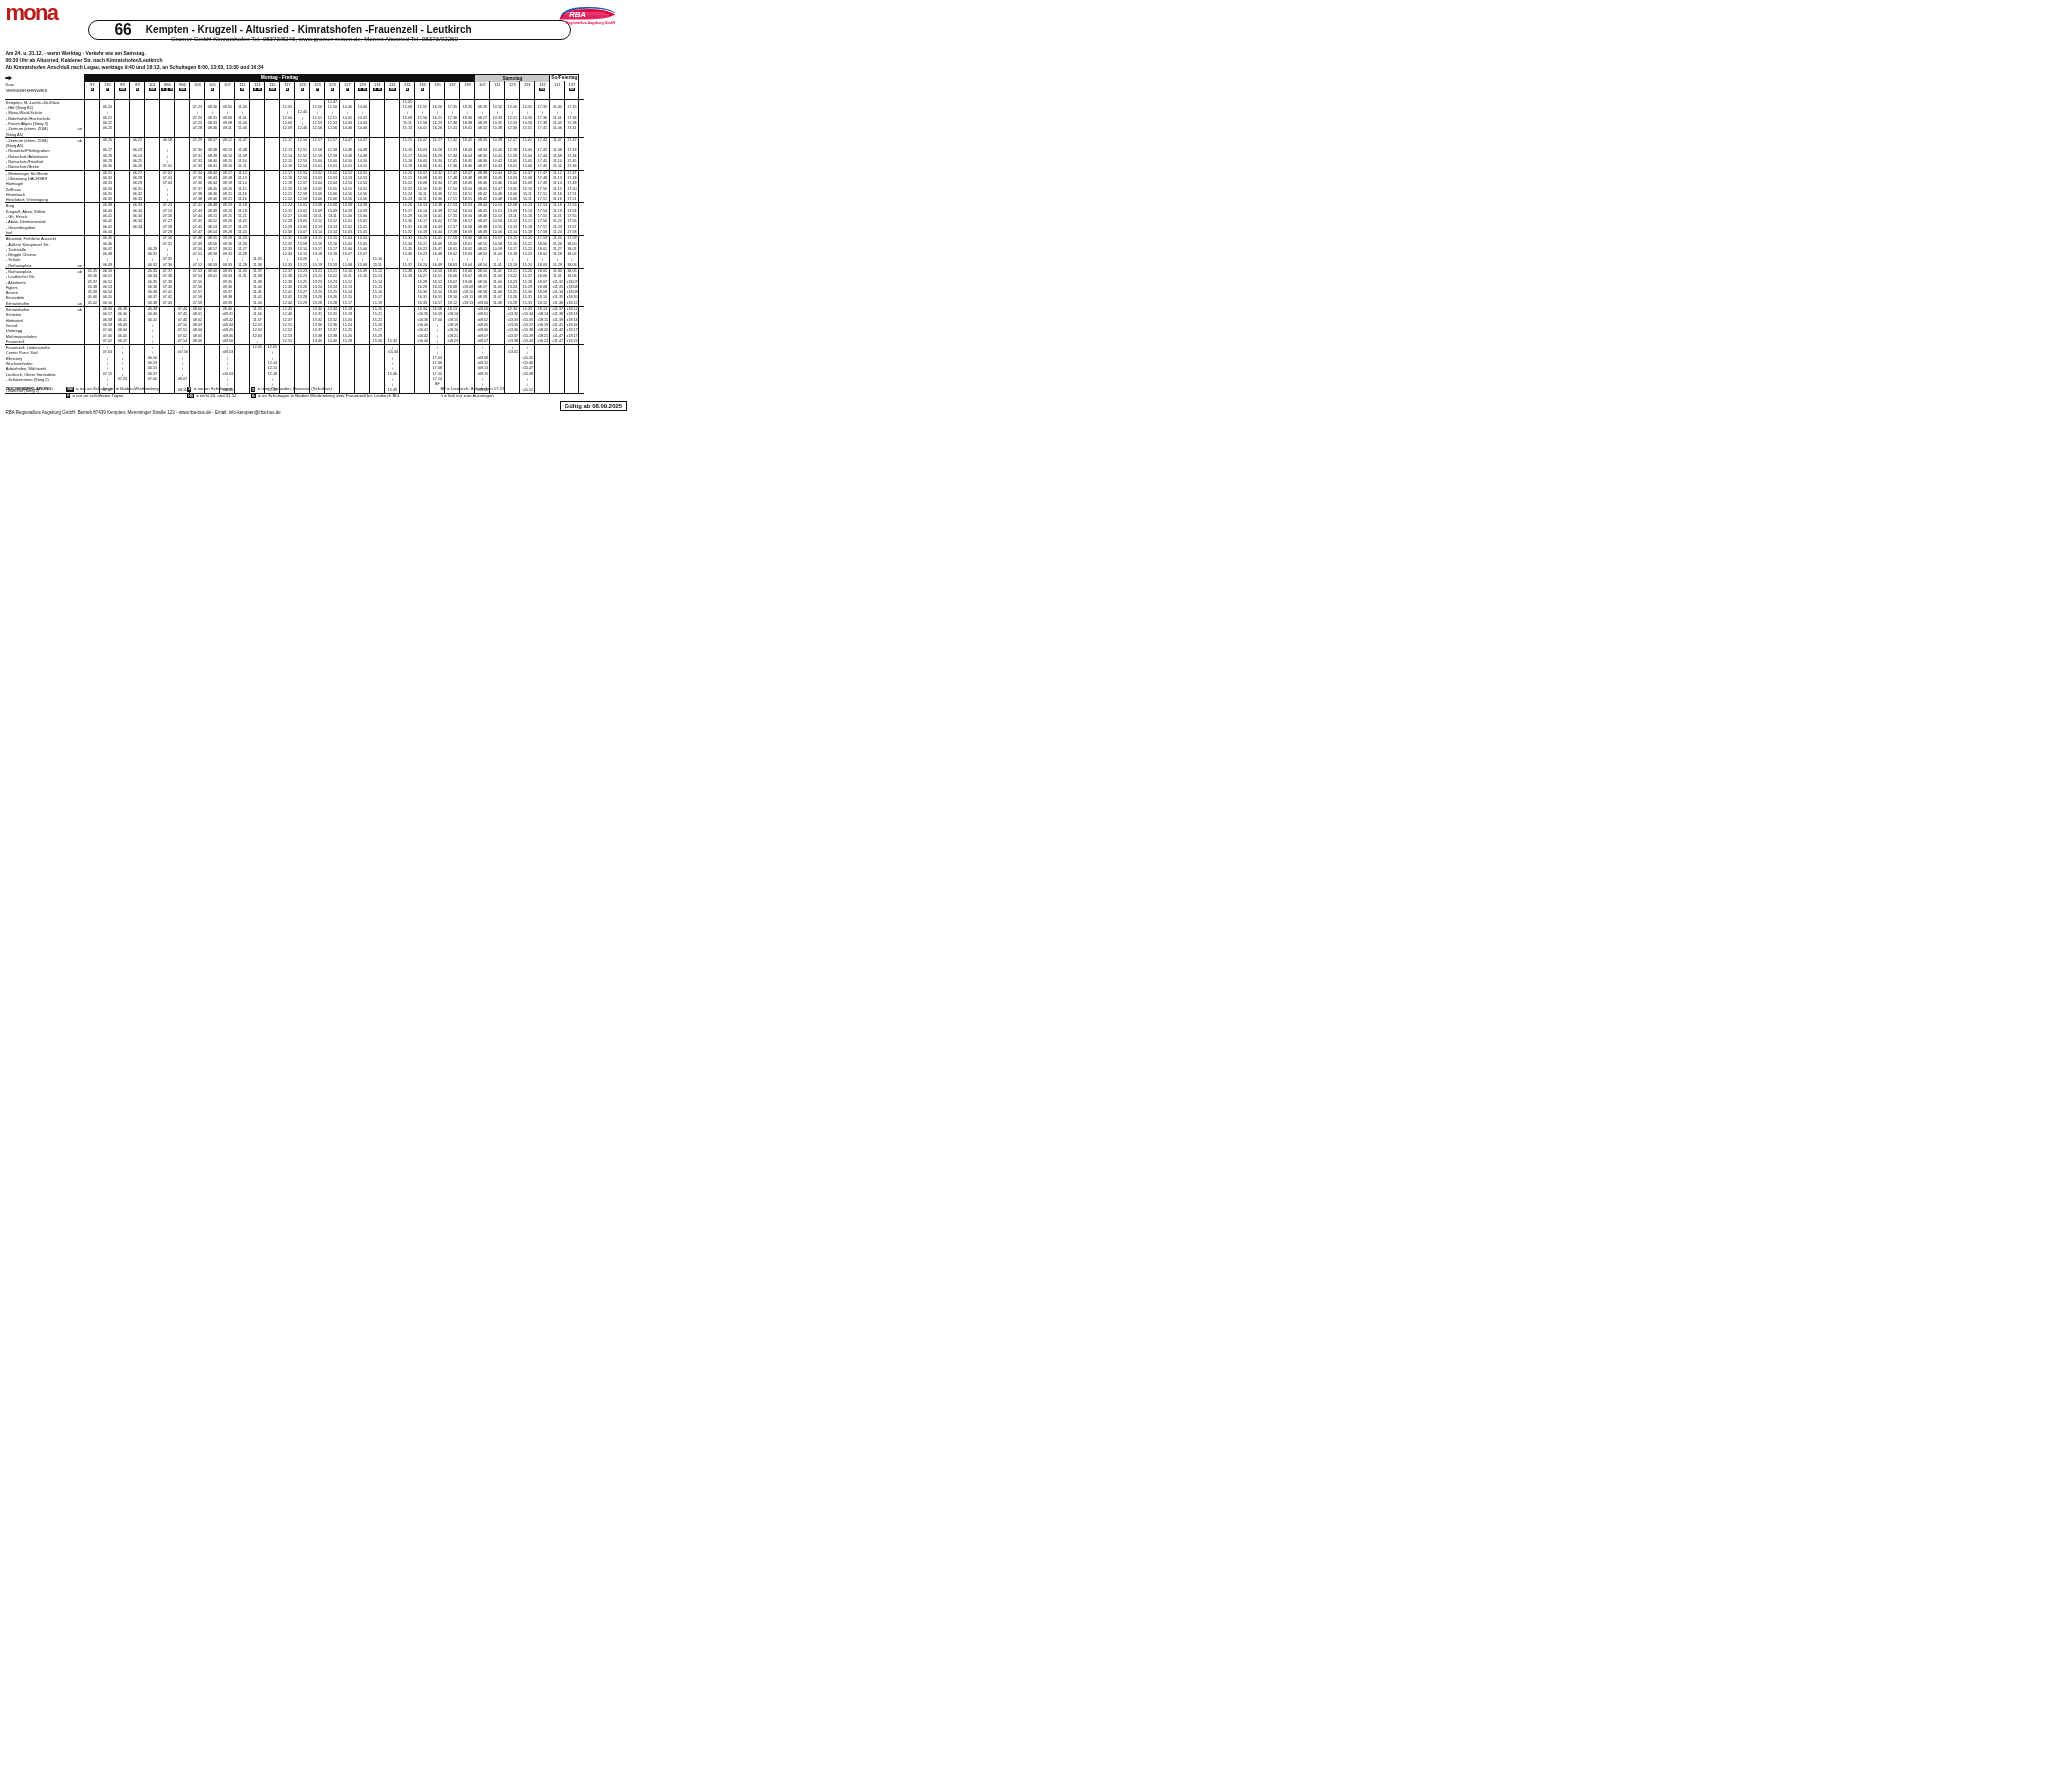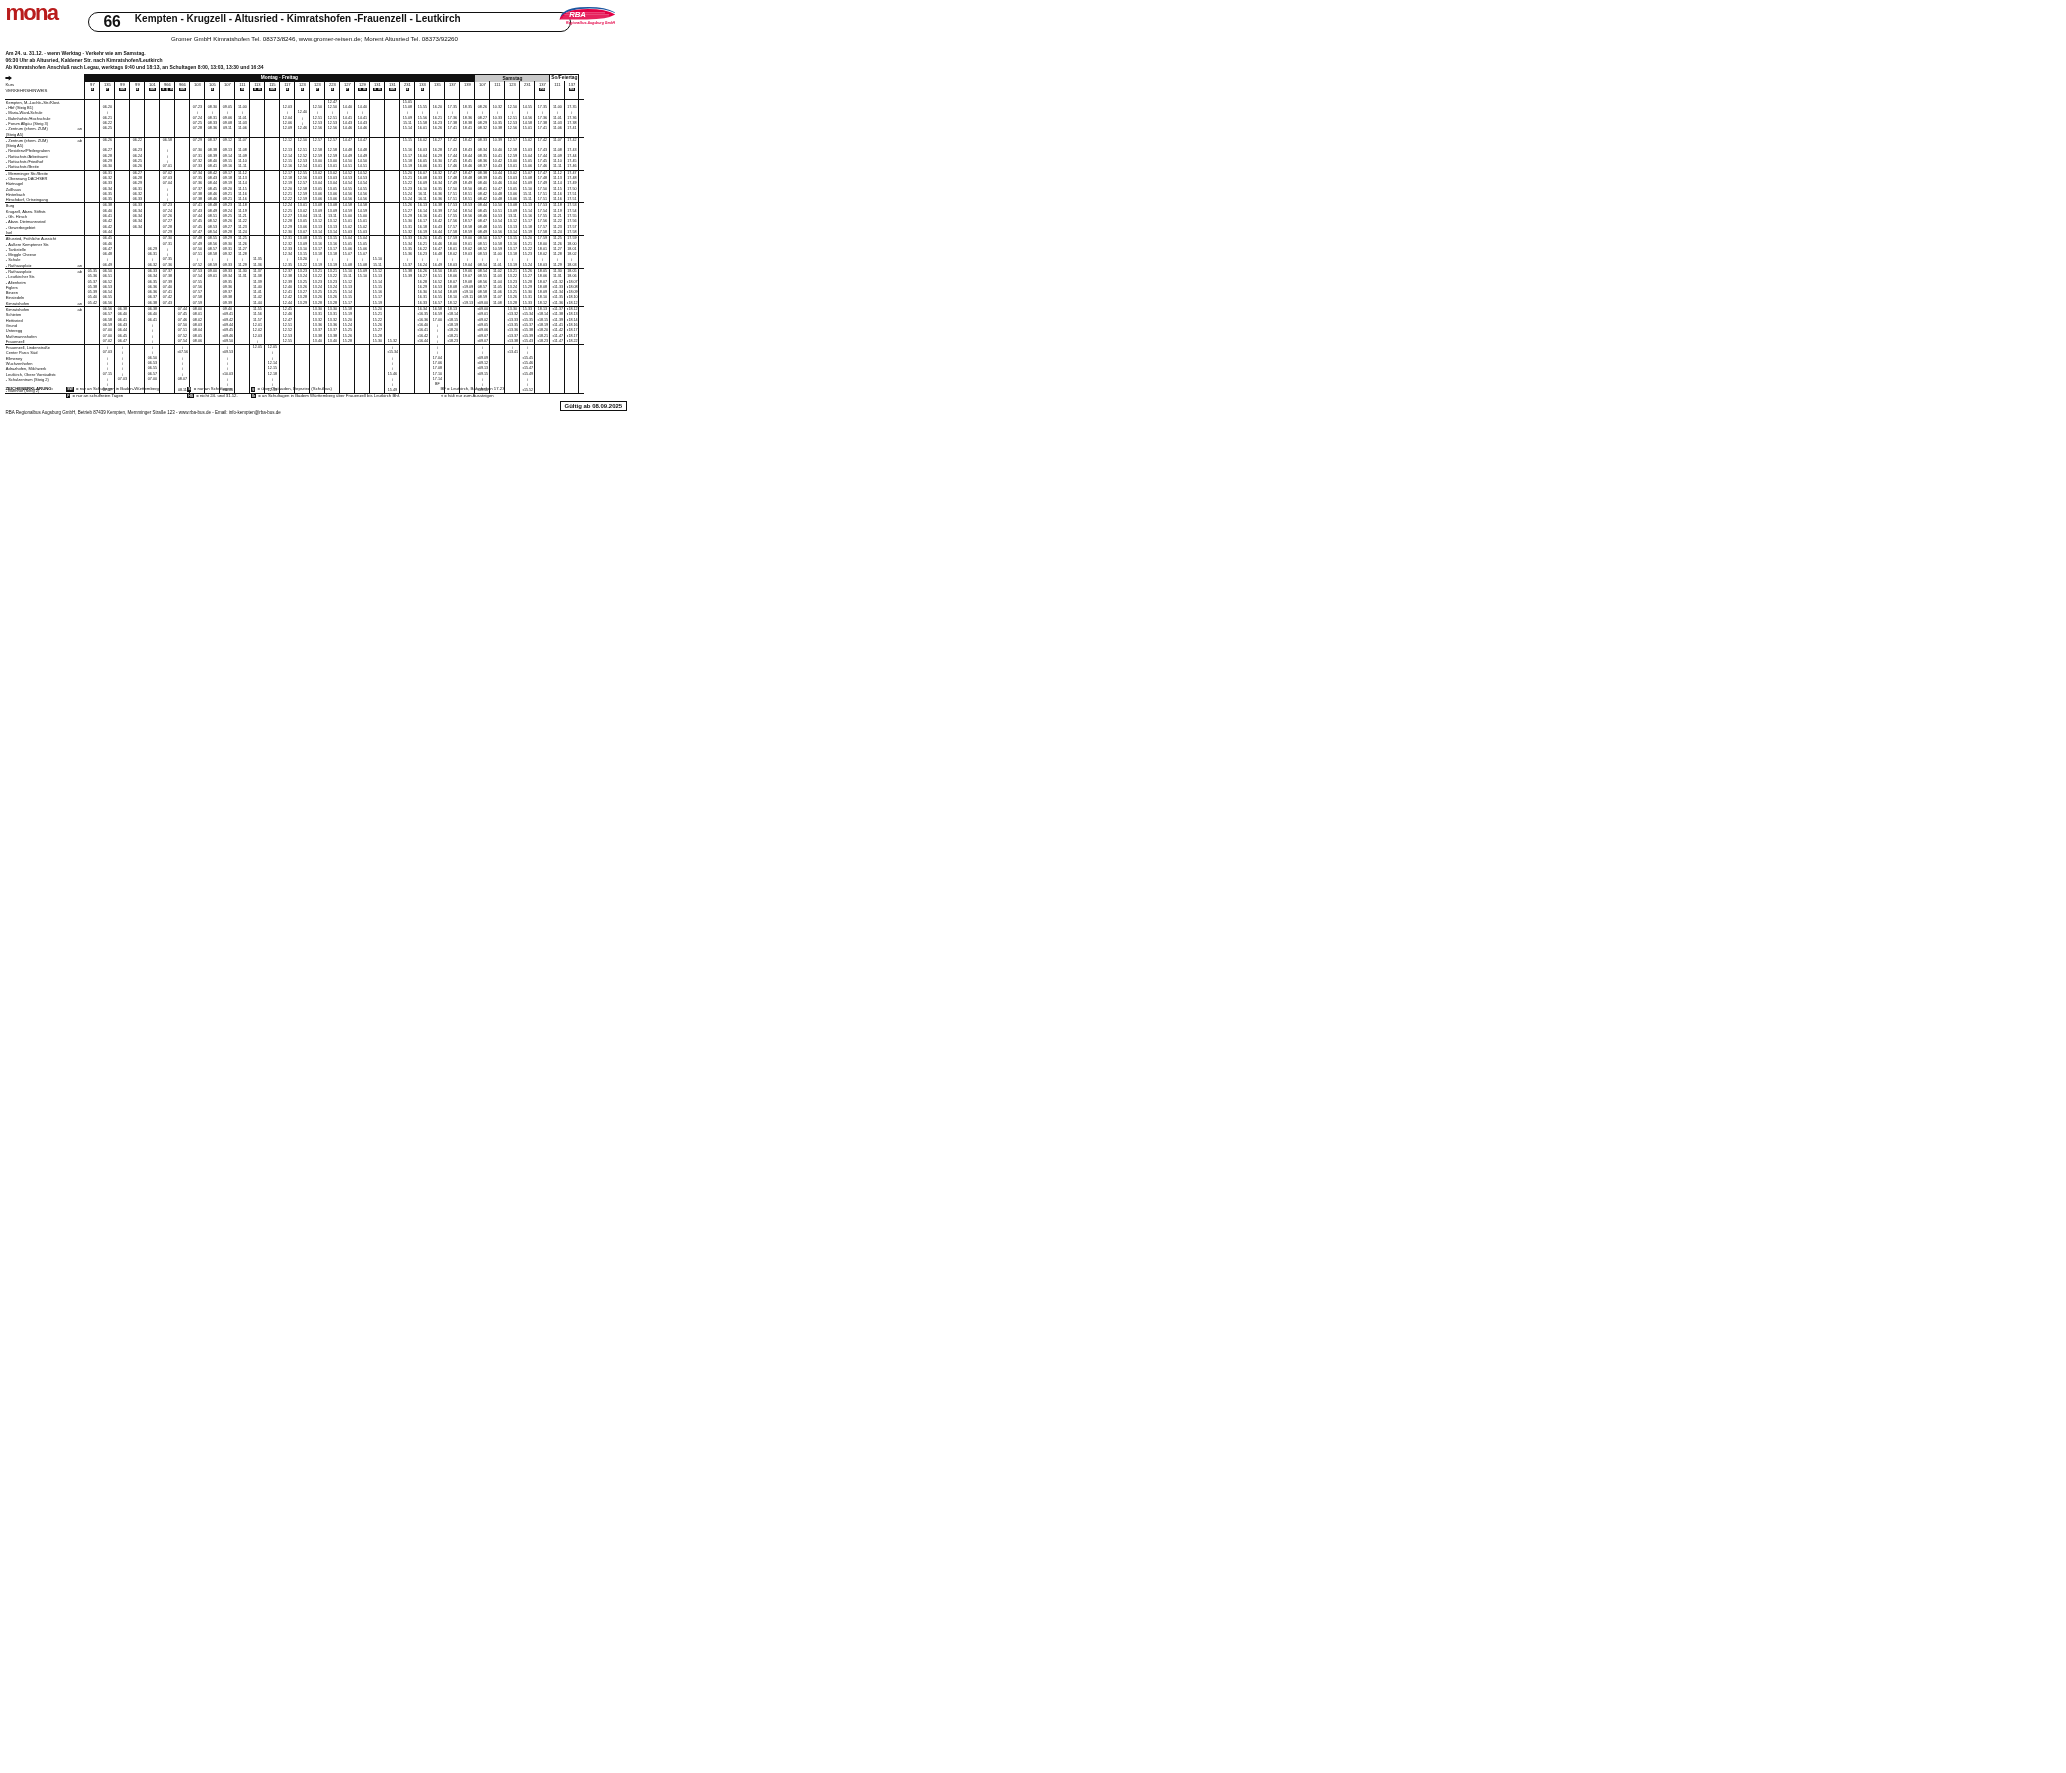--- a/index.html
+++ b/index.html
@@ -1,21 +1,21 @@
 <!DOCTYPE html>
 <html style="font-size:6.6px"><head>
 <meta charset="utf-8">
 <style>
   html,body{margin:0;padding:0;background:#fff;}
   body{font-family:"Liberation Sans", sans-serif;color:#111;}
   .page{position:relative;width:629px;height:443px;background:#fff;overflow:hidden;}
   
   .hdr{position:absolute;left:5.4px;top:2.5px;right:4.1px;height:26px;}
   .mona{position:absolute;left:0;top:-2.5px;font-size:22px;font-weight:bold;letter-spacing:-1.7px;color:#b91c1c;}
-  .pill{position:absolute;left:83px;top:9px;width:483px;height:20.7px;border:1.2px solid #111;border-radius:12.4px;display:flex;align-items:flex-start;padding:0 14px;box-sizing:border-box;background:#fff;}
+  .pill{position:absolute;left:83px;top:17px;width:483px;height:20.7px;border:1.2px solid #111;border-radius:12.4px;display:flex;align-items:center;padding:0 25px;box-sizing:border-box;background:#fff;}
   .pill .num{font-size:15.7px;font-weight:bold;margin-right:14px;}
   .pill .ttl{font-size:10px;font-weight:bold;white-space:nowrap;}
   .rba{position:absolute;right:8px;top:1.7px;width:59px;height:22px;}
   .rba svg{display:block;}
   .operator{position:absolute;left:0;top:35px;width:100%;text-align:center;font-size:6.2px;}
   .notes{position:absolute;left:5.4px;top:50px;font-size:5px;font-weight:bold;line-height:7px;}
   
   .tablewrap{position:absolute;left:5.4px;top:74px;width:579px;}
   .grid-row{display:grid;grid-template-columns:79px repeat(33, 15px);}
   .bandrow{height:7.4px;}

